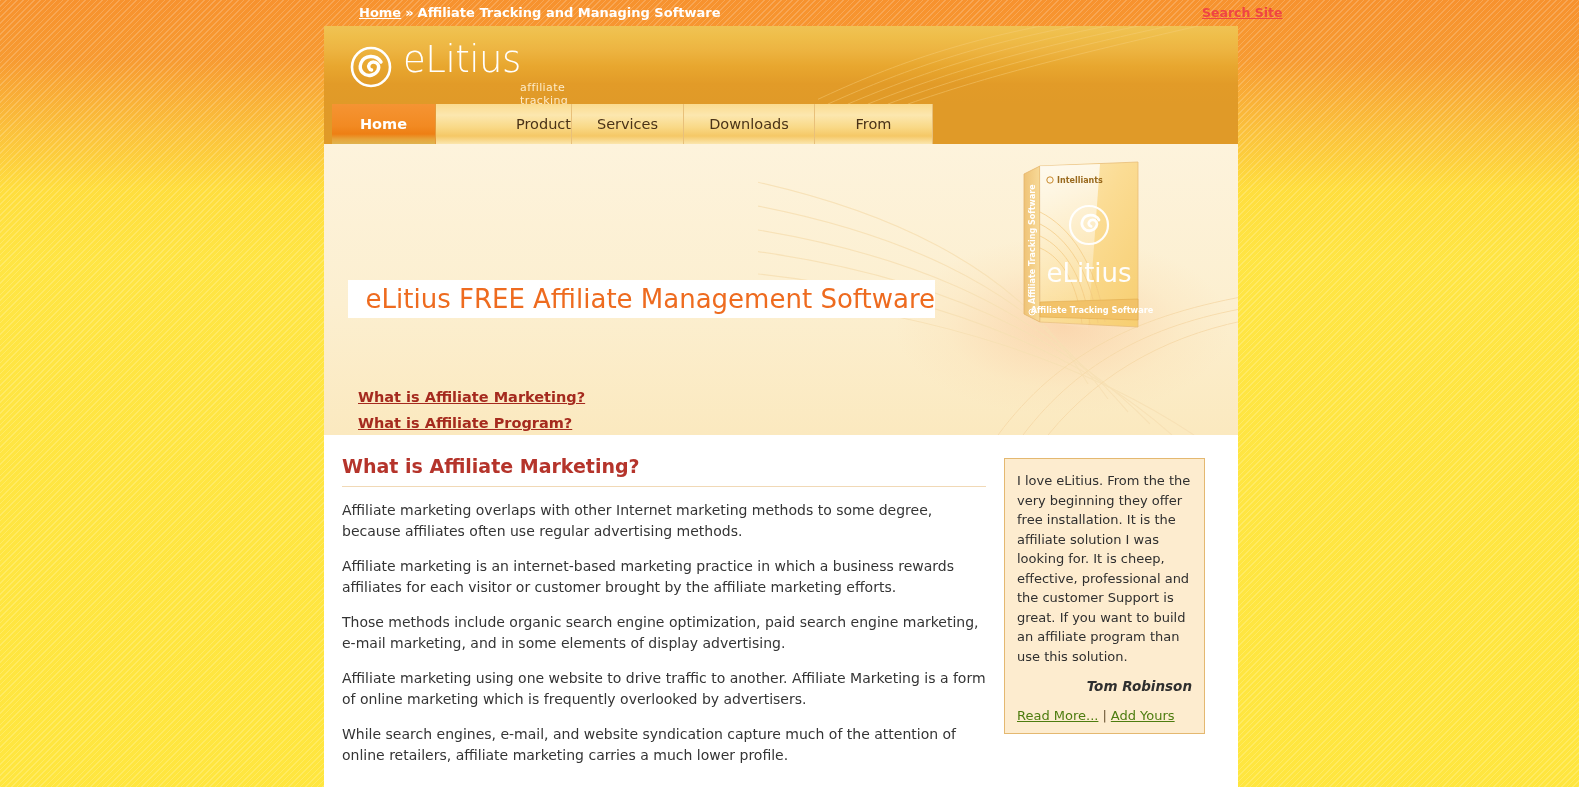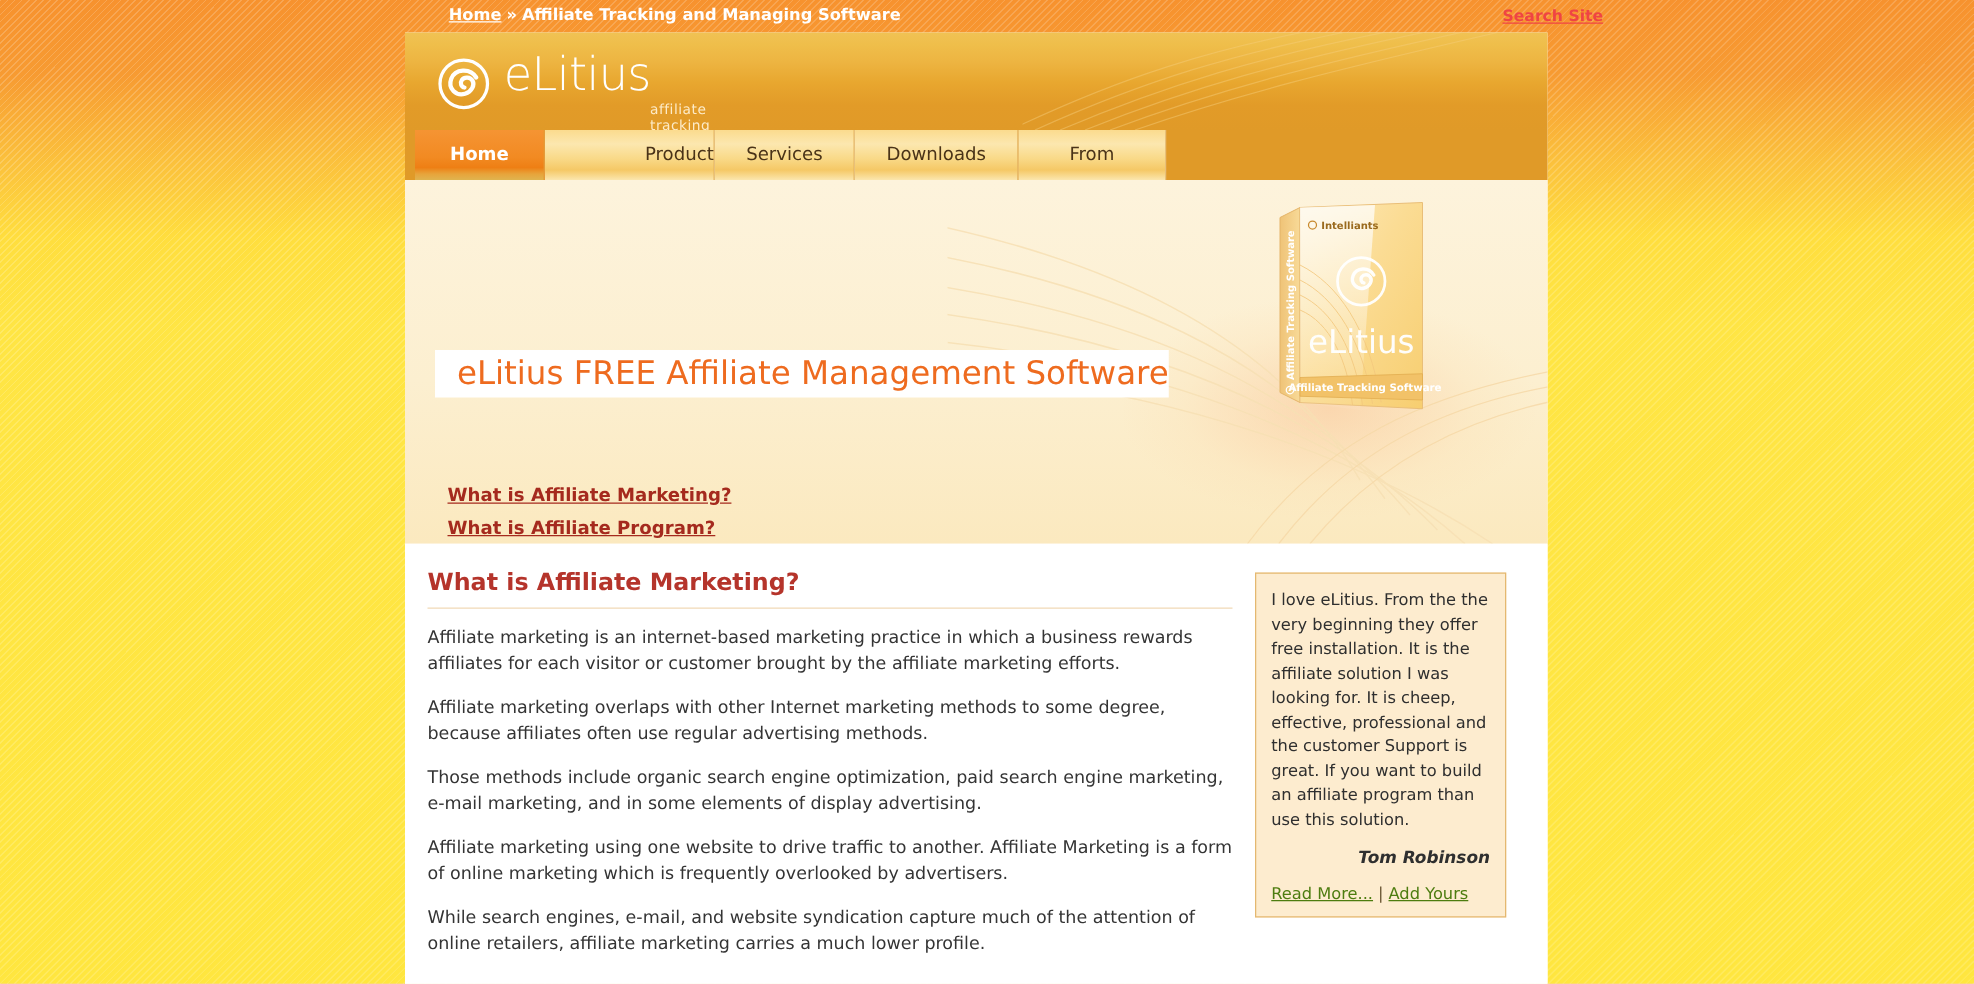--- a/index.html
+++ b/index.html
@@ -266,22 +266,22 @@
 
       <text transform="translate(25,152) rotate(-90)" font-family="DejaVu Sans, sans-serif" font-size="8" font-weight="bold" fill="#FFFFFF">Affiliate Tracking Software</text>
       <circle cx="22" cy="160" r="3" fill="none" stroke="#FFFFFF" stroke-width="1"></circle>
     </svg>
   </div>
 
   <div class="content">
     <div class="article">
       <h2>What is Affiliate Marketing?</h2>
       <div id="paragraphs">
+          <p>Affiliate marketing overlaps with other Internet marketing methods to some degree, because affiliates often use regular advertising methods.</p>
           <p>Affiliate marketing is an internet-based marketing practice in which a business rewards affiliates for each visitor or customer brought by the affiliate marketing efforts.</p>
-          <p>Affiliate marketing overlaps with other Internet marketing methods to some degree, because affiliates often use regular advertising methods.</p>
           <p>Those methods include organic search engine optimization, paid search engine marketing, e-mail marketing, and in some elements of display advertising.</p>
           <p>Affiliate marketing using one website to drive traffic to another. Affiliate Marketing is a form of online marketing which is frequently overlooked by advertisers.</p>
           <p>While search engines, e-mail, and website syndication capture much of the attention of online retailers, affiliate marketing carries a much lower profile.</p>
         </div>
 
     </div>
 
     <div class="testimonial">
       <p class="quote">I love eLitius. From the the very beginning they offer free installation. It is the affiliate solution I was looking for. It is cheep, effective, professional and the customer Support is great. If you want to build an affiliate program than use this solution.</p>
       <p class="author">Tom Robinson</p>

